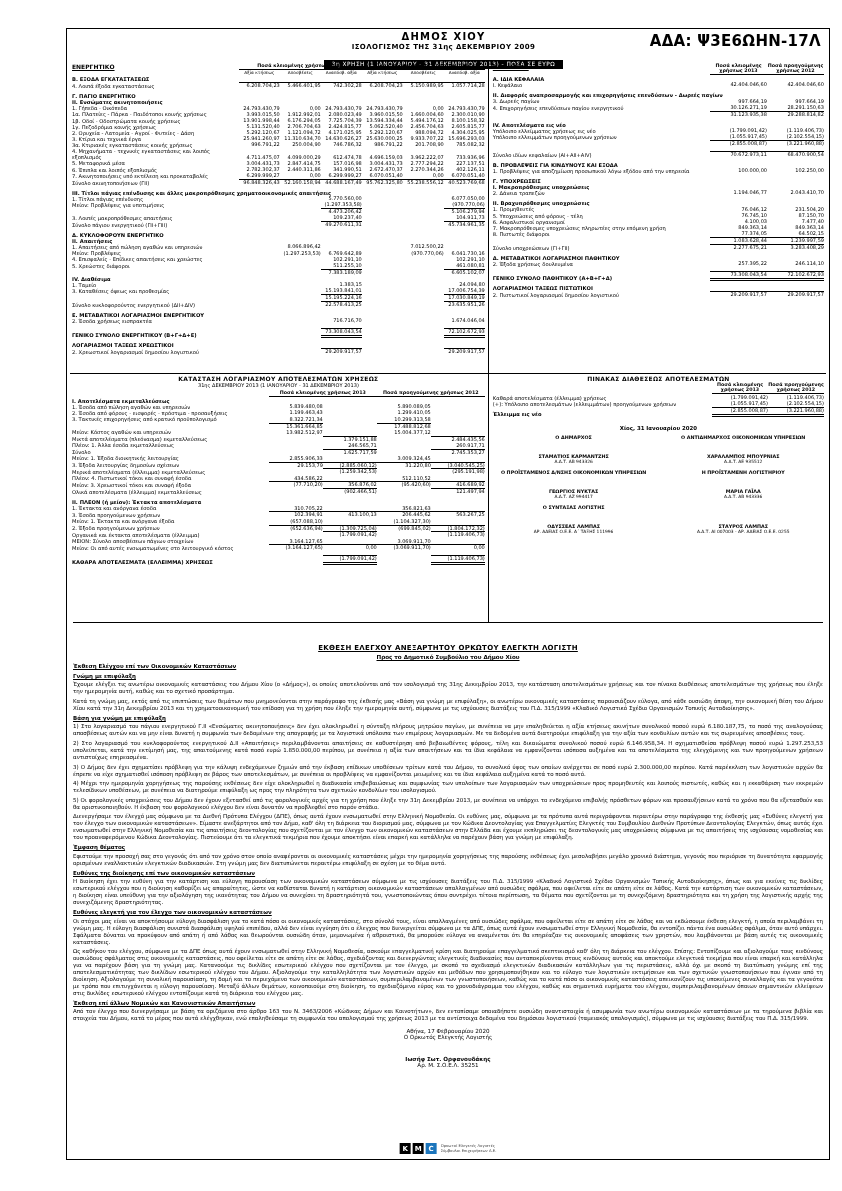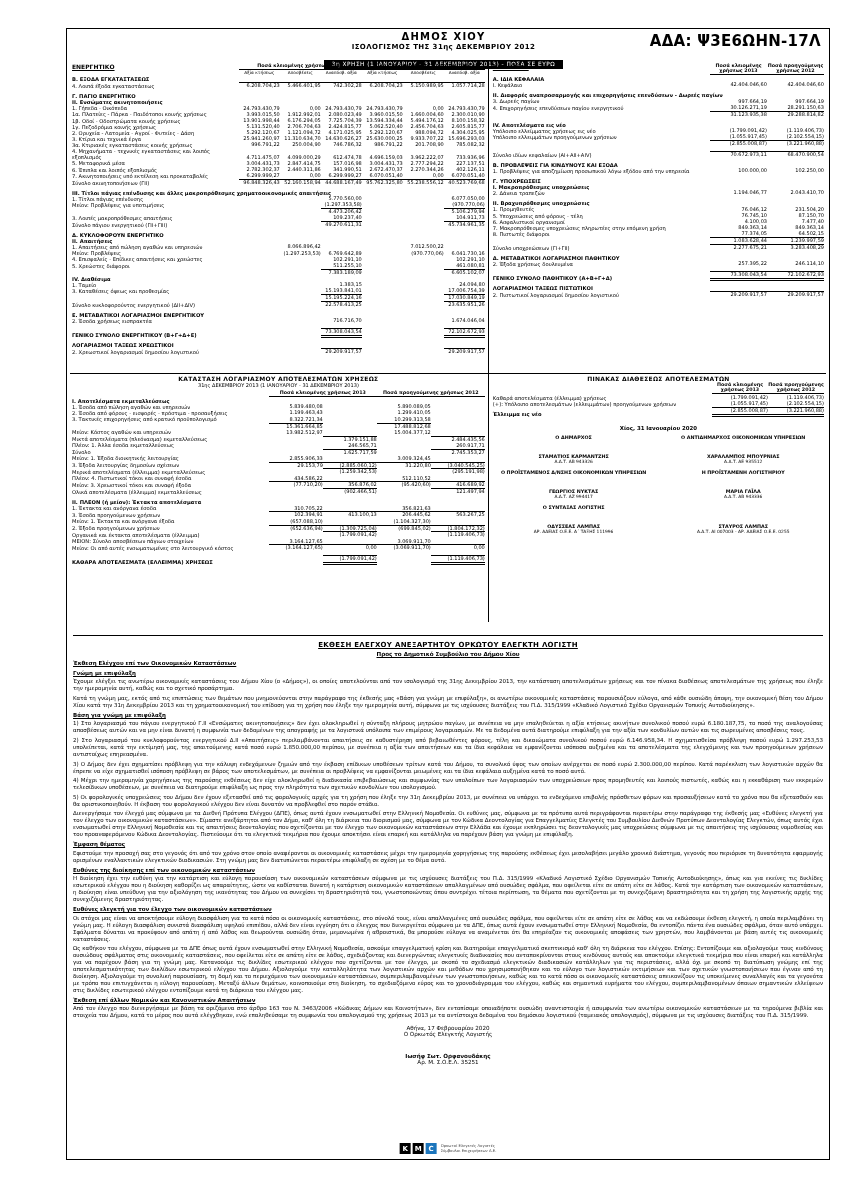--- a/index.html
+++ b/index.html
@@ -46,21 +46,21 @@
   .sec-title{text-align:center;font-weight:bold;font-size:6px;letter-spacing:.3px;}
   .sec-sub{text-align:center;font-size:5px;margin-bottom:2px;}
 
   .sigs{margin-top:8px;text-align:center;}
   .place{font-size:5.4px;font-weight:bold;margin:3px 0 4px;}
   .sig-grid{display:grid;grid-template-columns:1fr 1fr;row-gap:6px;column-gap:8px;}
   .sig-title{font-weight:bold;font-size:4.8px;min-height:6px;}
   .sig-name{margin-top:13px;font-weight:bold;font-size:4.8px;}
   .sig-id{font-size:4.4px;}
 
-  .audit{position:absolute;top:593px;left:6px;right:6px;border-top:1.4px solid #000;padding-top:5px;margin-top:13px;}
+  .audit{position:absolute;top:593px;left:6px;right:6px;border-top:1.4px solid #000;padding-top:21px;}
   .a-head{text-align:center;font-weight:bold;font-size:7px;text-decoration:underline;letter-spacing:.3px;}
   .a-addr{text-align:center;font-weight:bold;font-size:5.6px;text-decoration:underline;margin:2px 0 3px;}
   .audit p{margin:0 0 2.6px;font-size:5.5px;line-height:1.27;text-align:justify;}
   .audit p.h{font-weight:bold;text-decoration:underline;margin:3px 0 1.5px;text-align:left;}
   .a-sign{text-align:center;margin-top:6px;font-size:5.6px;}
   .a-sign .signer-name{margin-top:16px;font-weight:bold;}
 
   .kmc{position:absolute;left:50%;bottom:5px;transform:translateX(-50%);display:flex;align-items:center;gap:2px;}
   .kbox{display:inline-flex;width:11px;height:11px;background:#000;color:#fff;font-size:7px;font-weight:bold;align-items:center;justify-content:center;}
   .kbox.kc{background:#1b75bc;}
@@ -69,21 +69,21 @@
 </head>
 <body>
 
 <div class="page">
   <div class="frame">
 
     <div class="ada">ΑΔΑ: Ψ3Ε6ΩΗΝ-17Λ</div>
 
     <div class="doc-head">
       <div class="org">ΔΗΜΟΣ ΧΙΟΥ</div>
-      <div class="ttl">ΙΣΟΛΟΓΙΣΜΟΣ ΤΗΣ 31ης ΔΕΚΕΜΒΡΙΟΥ 2012</div>
+      <div class="ttl">ΙΣΟΛΟΓΙΣΜΟΣ ΤΗΣ 31ης ΔΕΚΕΜΒΡΙΟΥ 2009</div>
       <div><span class="chip">3η ΧΡΗΣΗ (1 ΙΑΝΟΥΑΡΙΟΥ - 31 ΔΕΚΕΜΒΡΙΟΥ 2013) - ΠΟΣΑ ΣΕ ΕΥΡΩ</span></div>
     </div>
 
     <div class="bs">
 
       <div class="half h-left assets">
         <div class="ghead">
           <div class="g-spacer side-title">ΕΝΕΡΓΗΤΙΚΟ</div>
           <div class="gcol">
             <div class="gt">Ποσά κλειομένης χρήσεως 2013</div>

